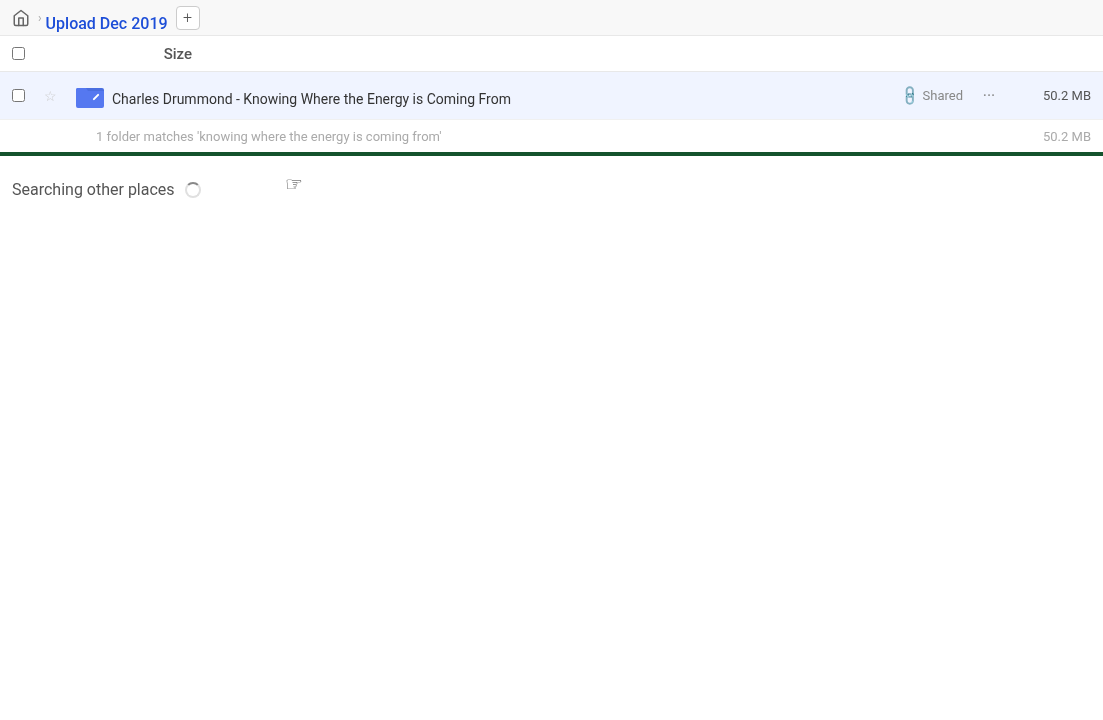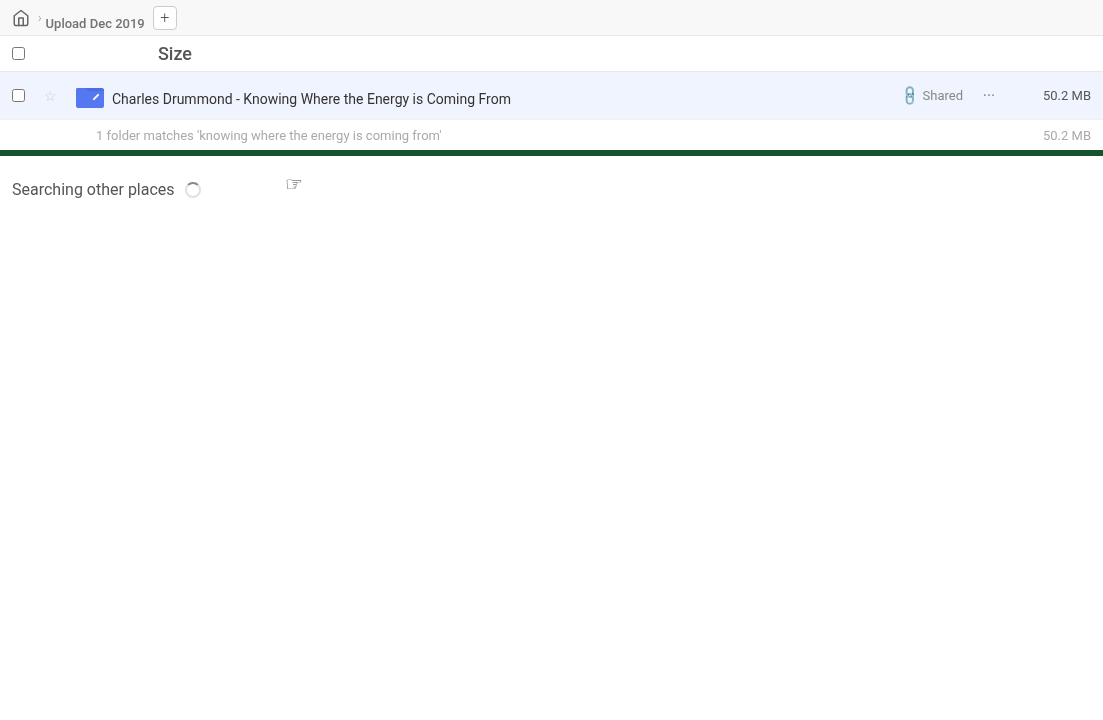--- a/index.html
+++ b/index.html
@@ -28,22 +28,22 @@
       justify-content: center;
       cursor: pointer;
       margin-right: 4px;
     }
     .chevron {
       color: #aaa;
       font-size: 12px;
       margin: 0 4px;
     }
     .breadcrumb-label {
-      font-size: 13px;
-      color: #737373;
+      font-size: 16px;
+      color: #1d4ed8;
       font-weight: 500;
       margin-top: 12px;
     }
     .add-btn {
       display: flex;
       align-items: center;
       justify-content: center;
       width: 24px;
       height: 24px;
       border: 1px solid #ccc;
@@ -89,21 +89,21 @@
       cursor: pointer;
     }
     .sort-arrow {
       margin-left: 4px;
       font-size: 10px;
       color: #777;
     }
     .col-size {
       width: 80px;
       text-align: right;
-      font-size: 18px;
+      font-size: 15px;
       color: #555;
       font-weight: 500;
     }
 
     
     .file-row {
       display: flex;
       align-items: center;
       padding: 0 12px;
       height: 48px;
@@ -183,21 +183,21 @@
       font-size: 13px;
       color: #555;
     }
 
     
     .match-row {
       display: flex;
       align-items: center;
       padding: 6px 12px 6px 96px;
       height: 36px;
-      border-bottom: 6px solid #14532d;
+      border-bottom: 4px solid #14532d;
       background: #fff;
     }
     .match-text {
       flex: 1;
       font-size: 13px;
       color: #aaa;
     }
     .match-size {
       font-size: 13px;
       color: #aaa;

